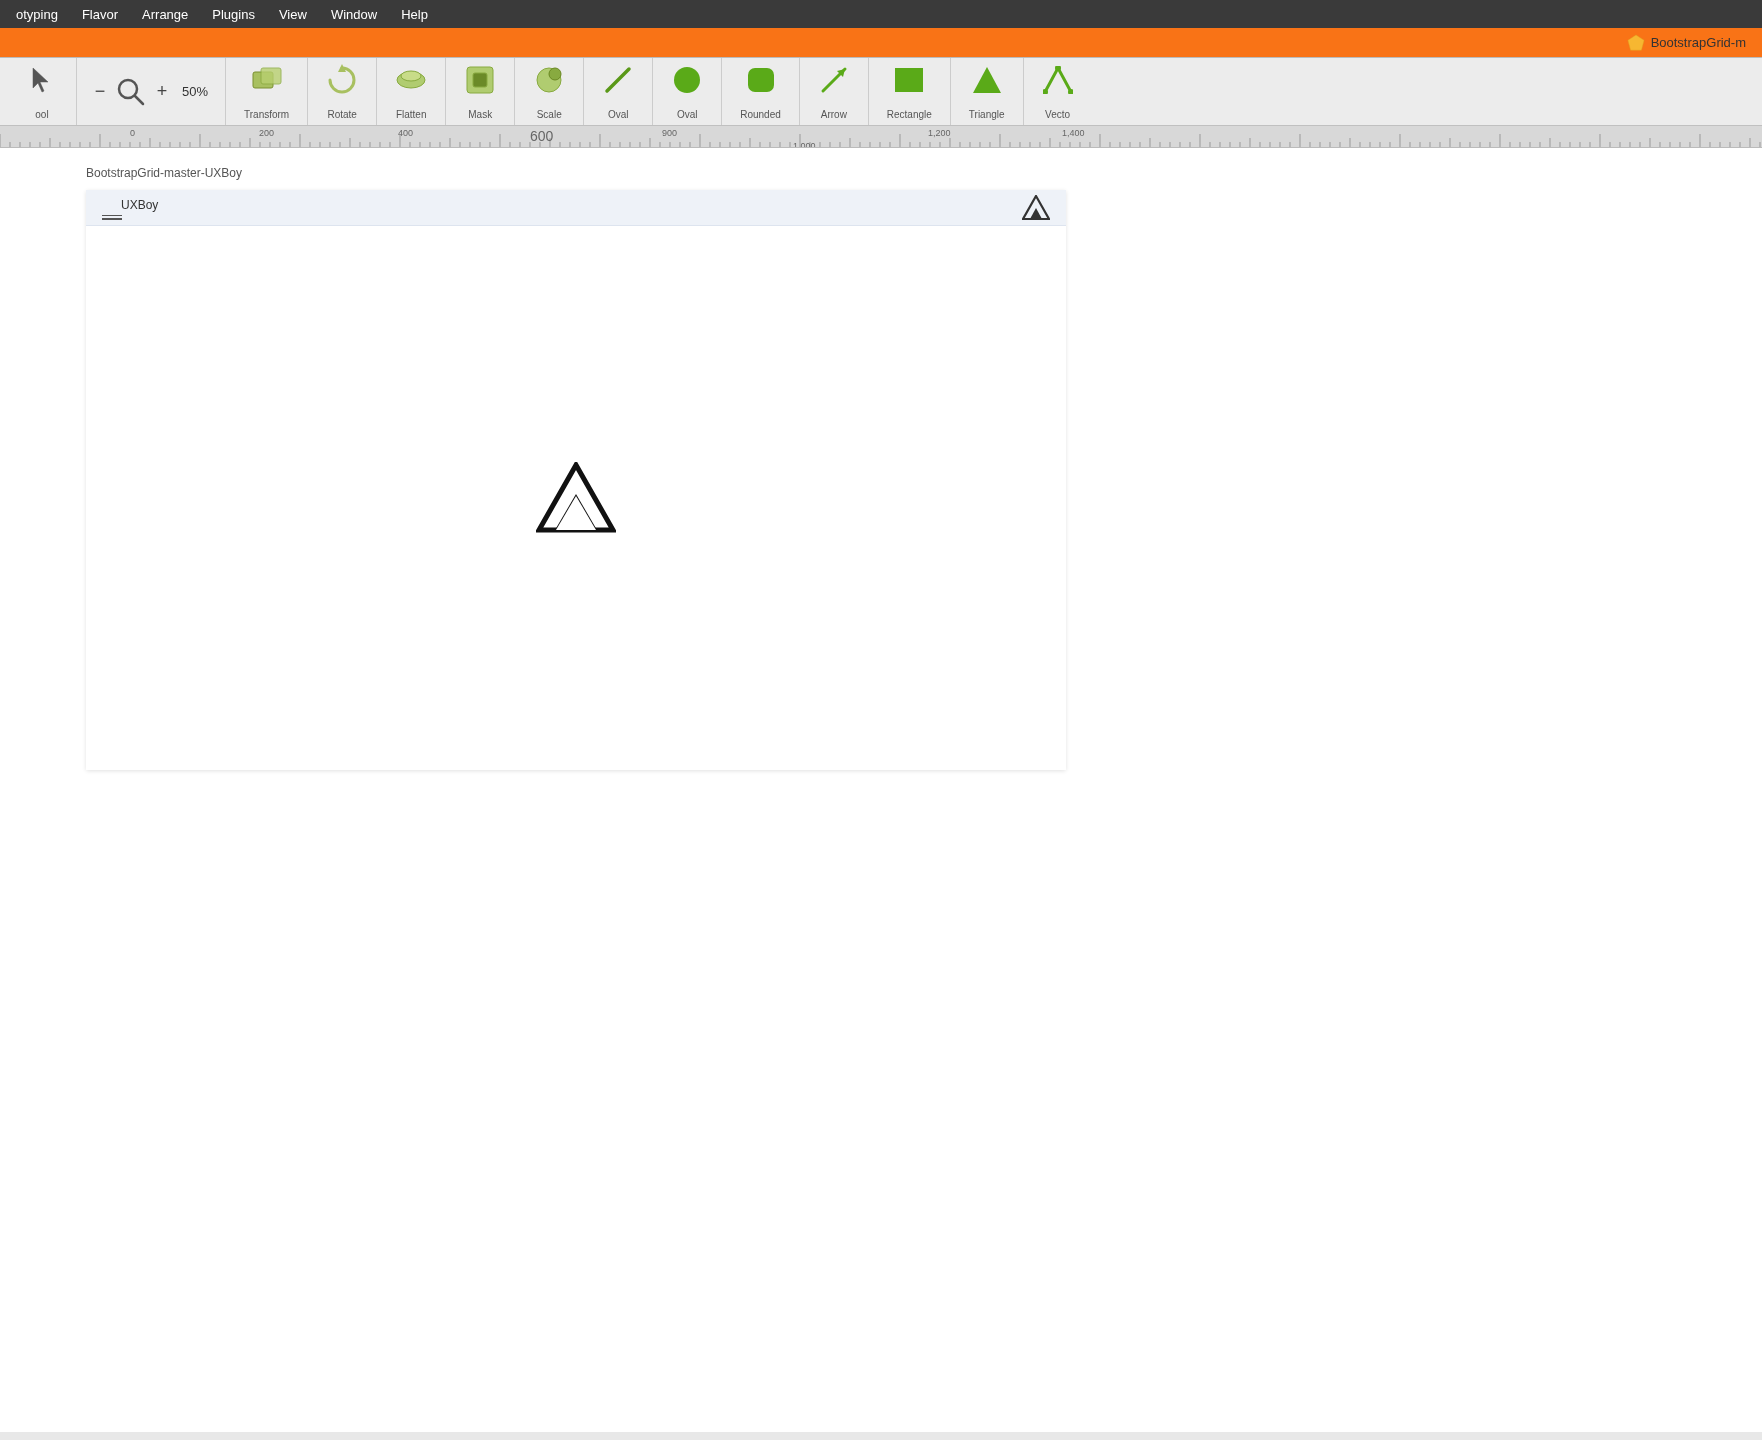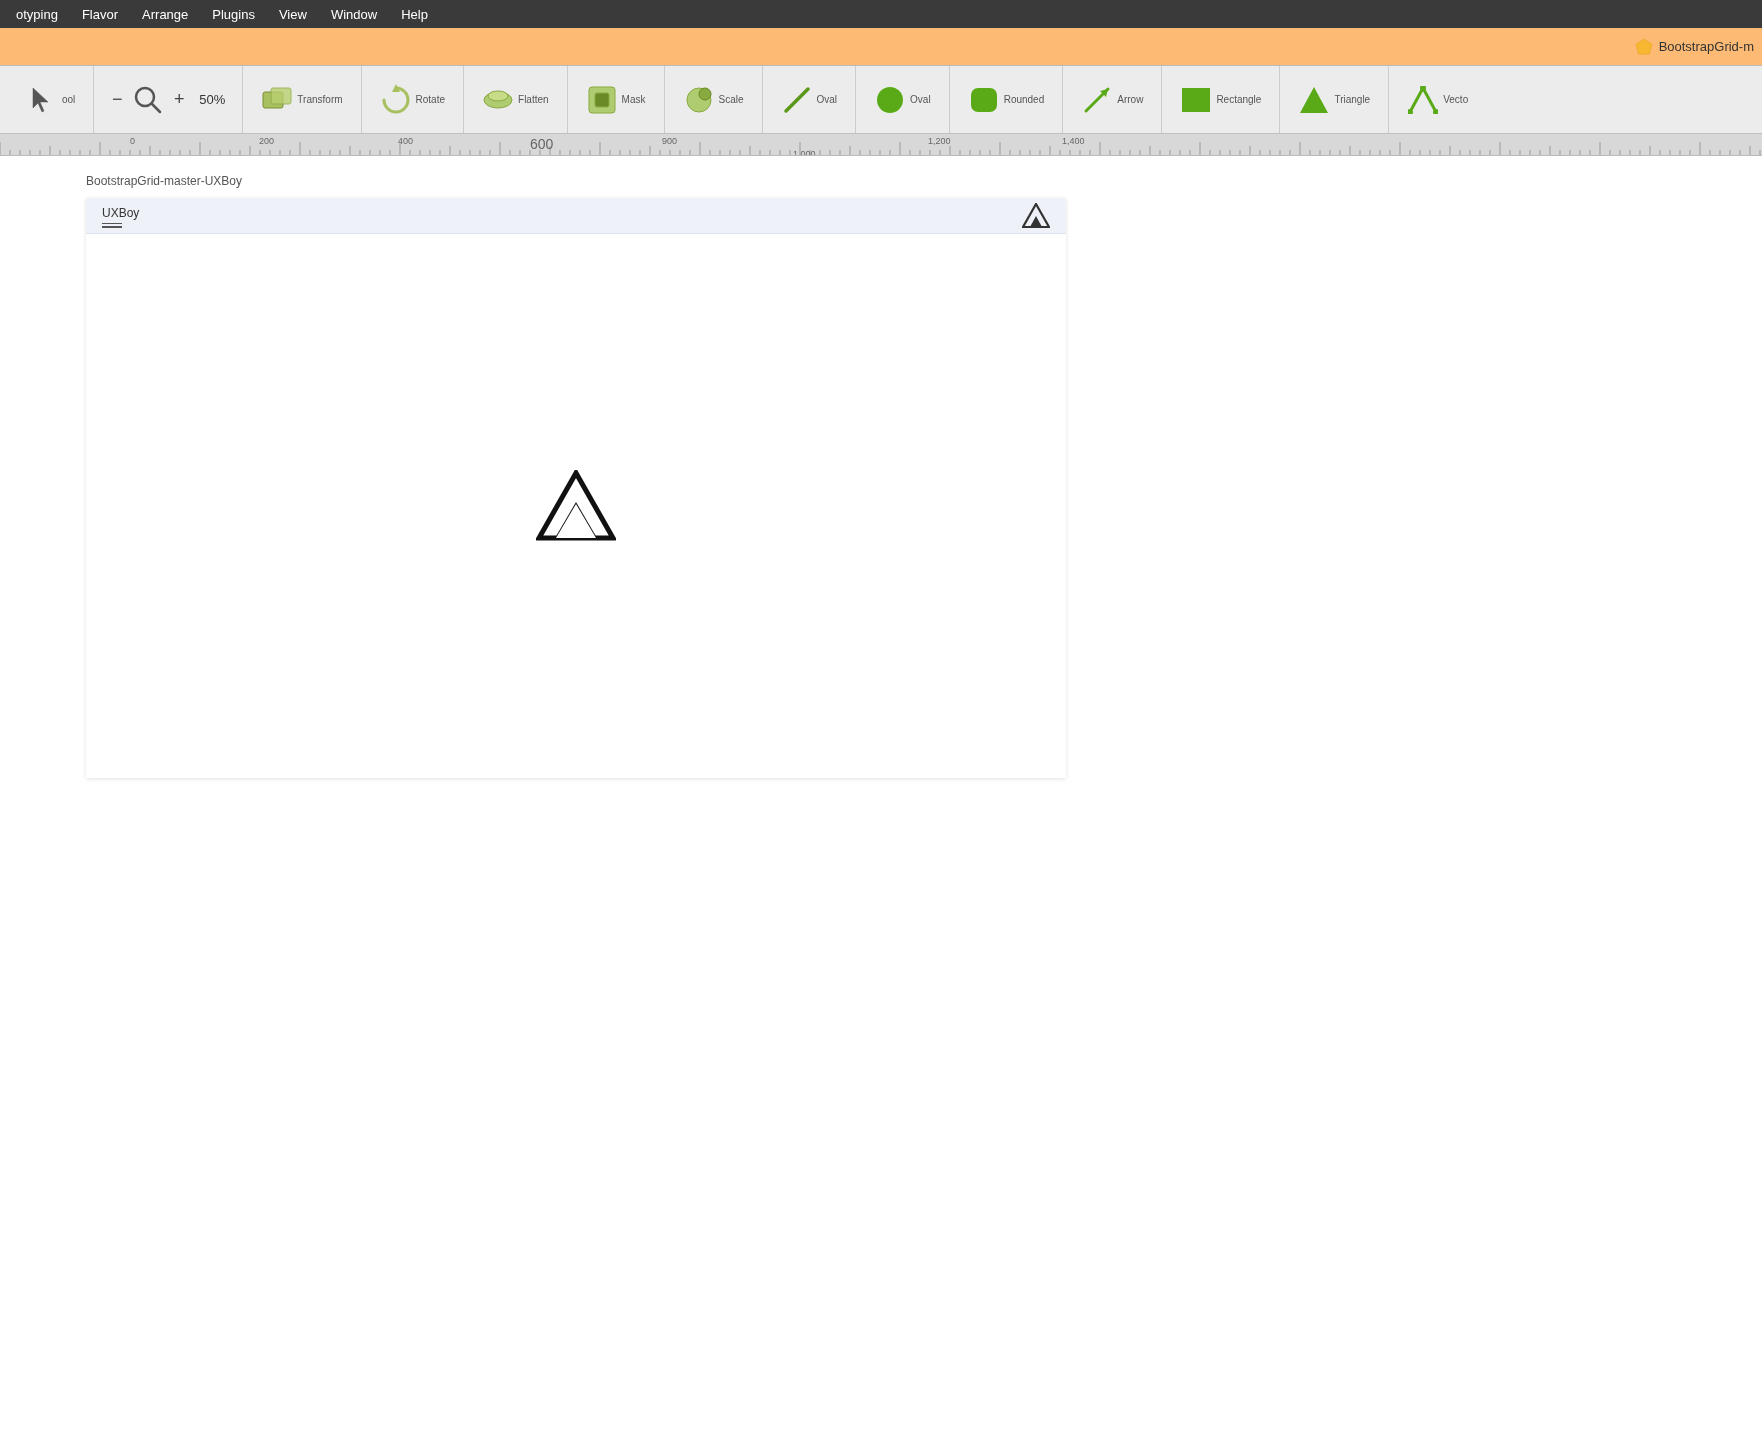--- a/index.html
+++ b/index.html
@@ -23,26 +23,26 @@
     .menu-item {
       color: #fff;
       font-size: 13px;
       padding: 2px 8px;
       cursor: pointer;
       border-radius: 3px;
     }
 
     
     .title-bar {
-      background: #fdba74;
-      height: 38px;
+      background: #f97316;
+      height: 30px;
       display: flex;
       align-items: center;
       justify-content: flex-end;
-      padding: 0 8px;
+      padding: 0 16px;
       border-bottom: 1px solid #bbb;
     }
     .title-bar-title {
       font-size: 13px;
       color: #333;
       display: flex;
       align-items: center;
       gap: 6px;
     }
     .sketch-icon {
@@ -66,24 +66,24 @@
       align-items: center;
       gap: 0;
       padding: 0 8px;
       border-right: 1px solid #ccc;
       height: 100%;
     }
     .toolbar-group:last-child { border-right: none; }
 
     .toolbar-btn {
       display: flex;
-      flex-direction: row;
+      flex-direction: column;
       align-items: center;
       justify-content: center;
-      gap: 4px;
+      gap: 13px;
       padding: 4px 10px;
       cursor: pointer;
       border-radius: 4px;
       min-width: 50px;
     }
 
     .toolbar-btn .icon-area {
       width: 32px;
       height: 32px;
       display: flex;
@@ -168,20 +168,21 @@
       align-items: center;
       justify-content: space-between;
       padding: 0 16px;
       border-bottom: 1px solid #dde4ef;
     }
 
     .artboard-header-title {
       font-size: 12px;
       color: #333;
       font-weight: 500;
+      margin-left: 19px;
     }
     .artboard-header-title::after {
       content: '';
       display: block;
       width: 20px;
       height: 1px;
       background: #555;
       margin-top: 2px;
     }
 

